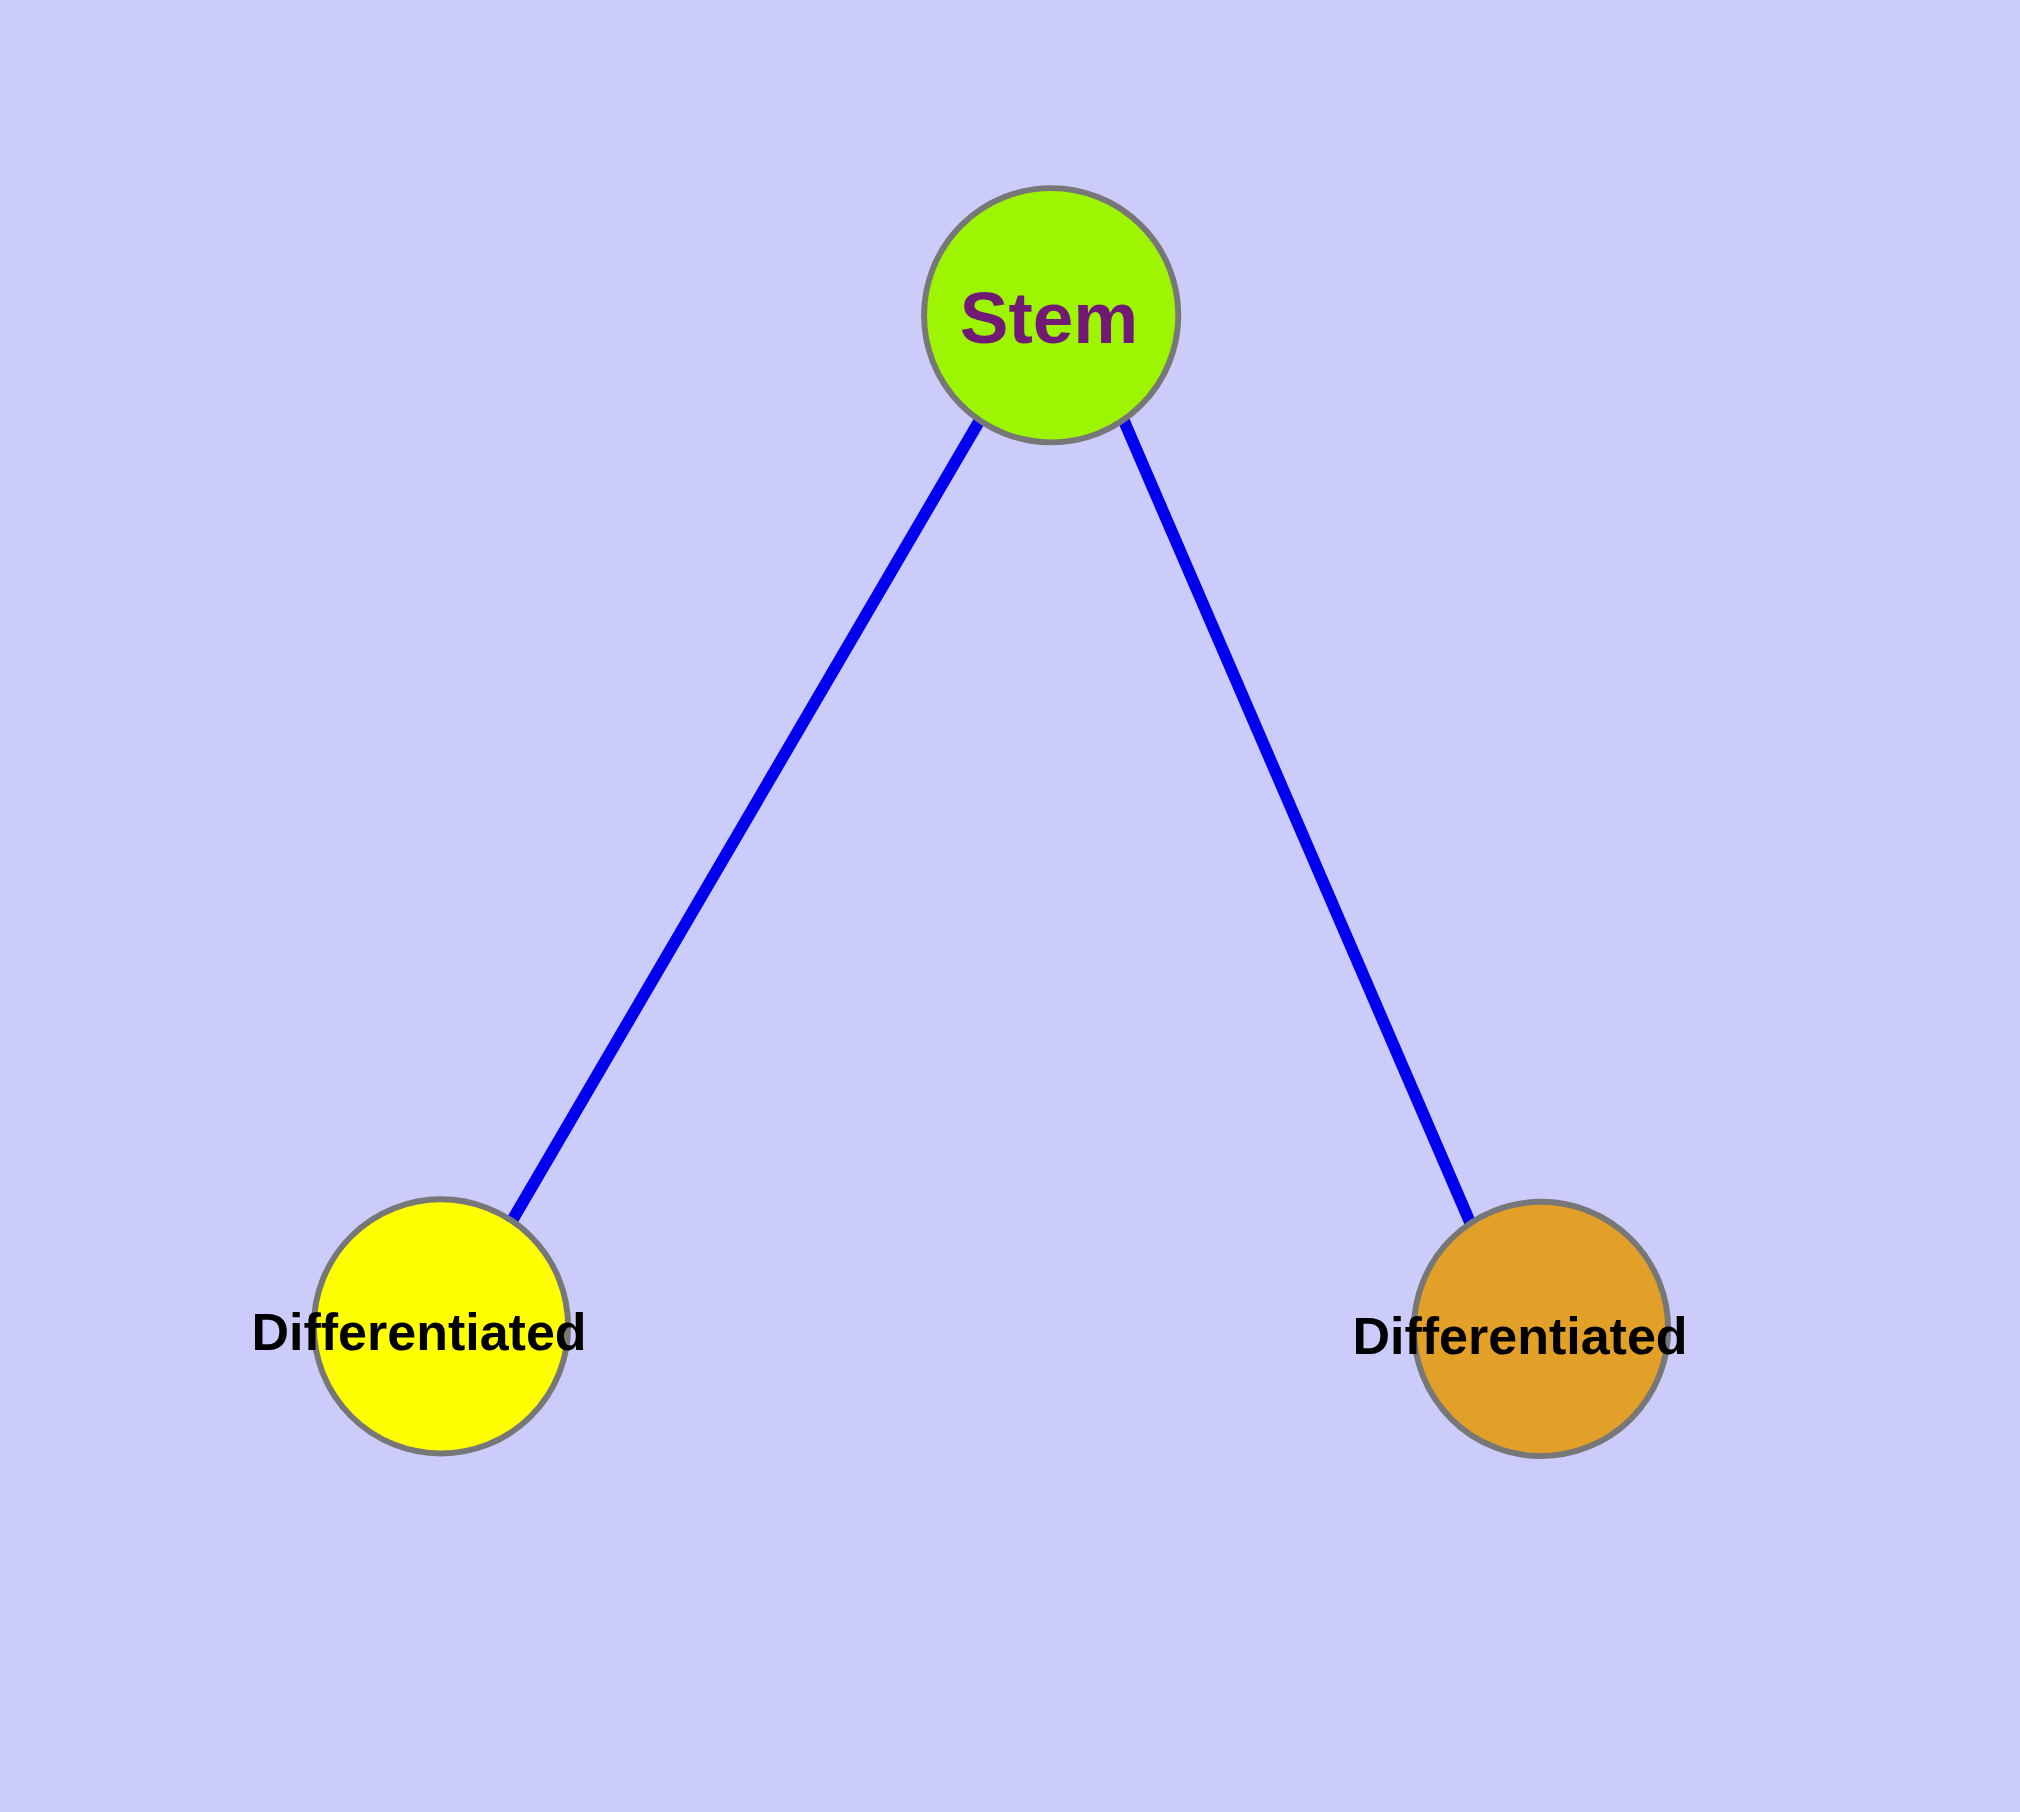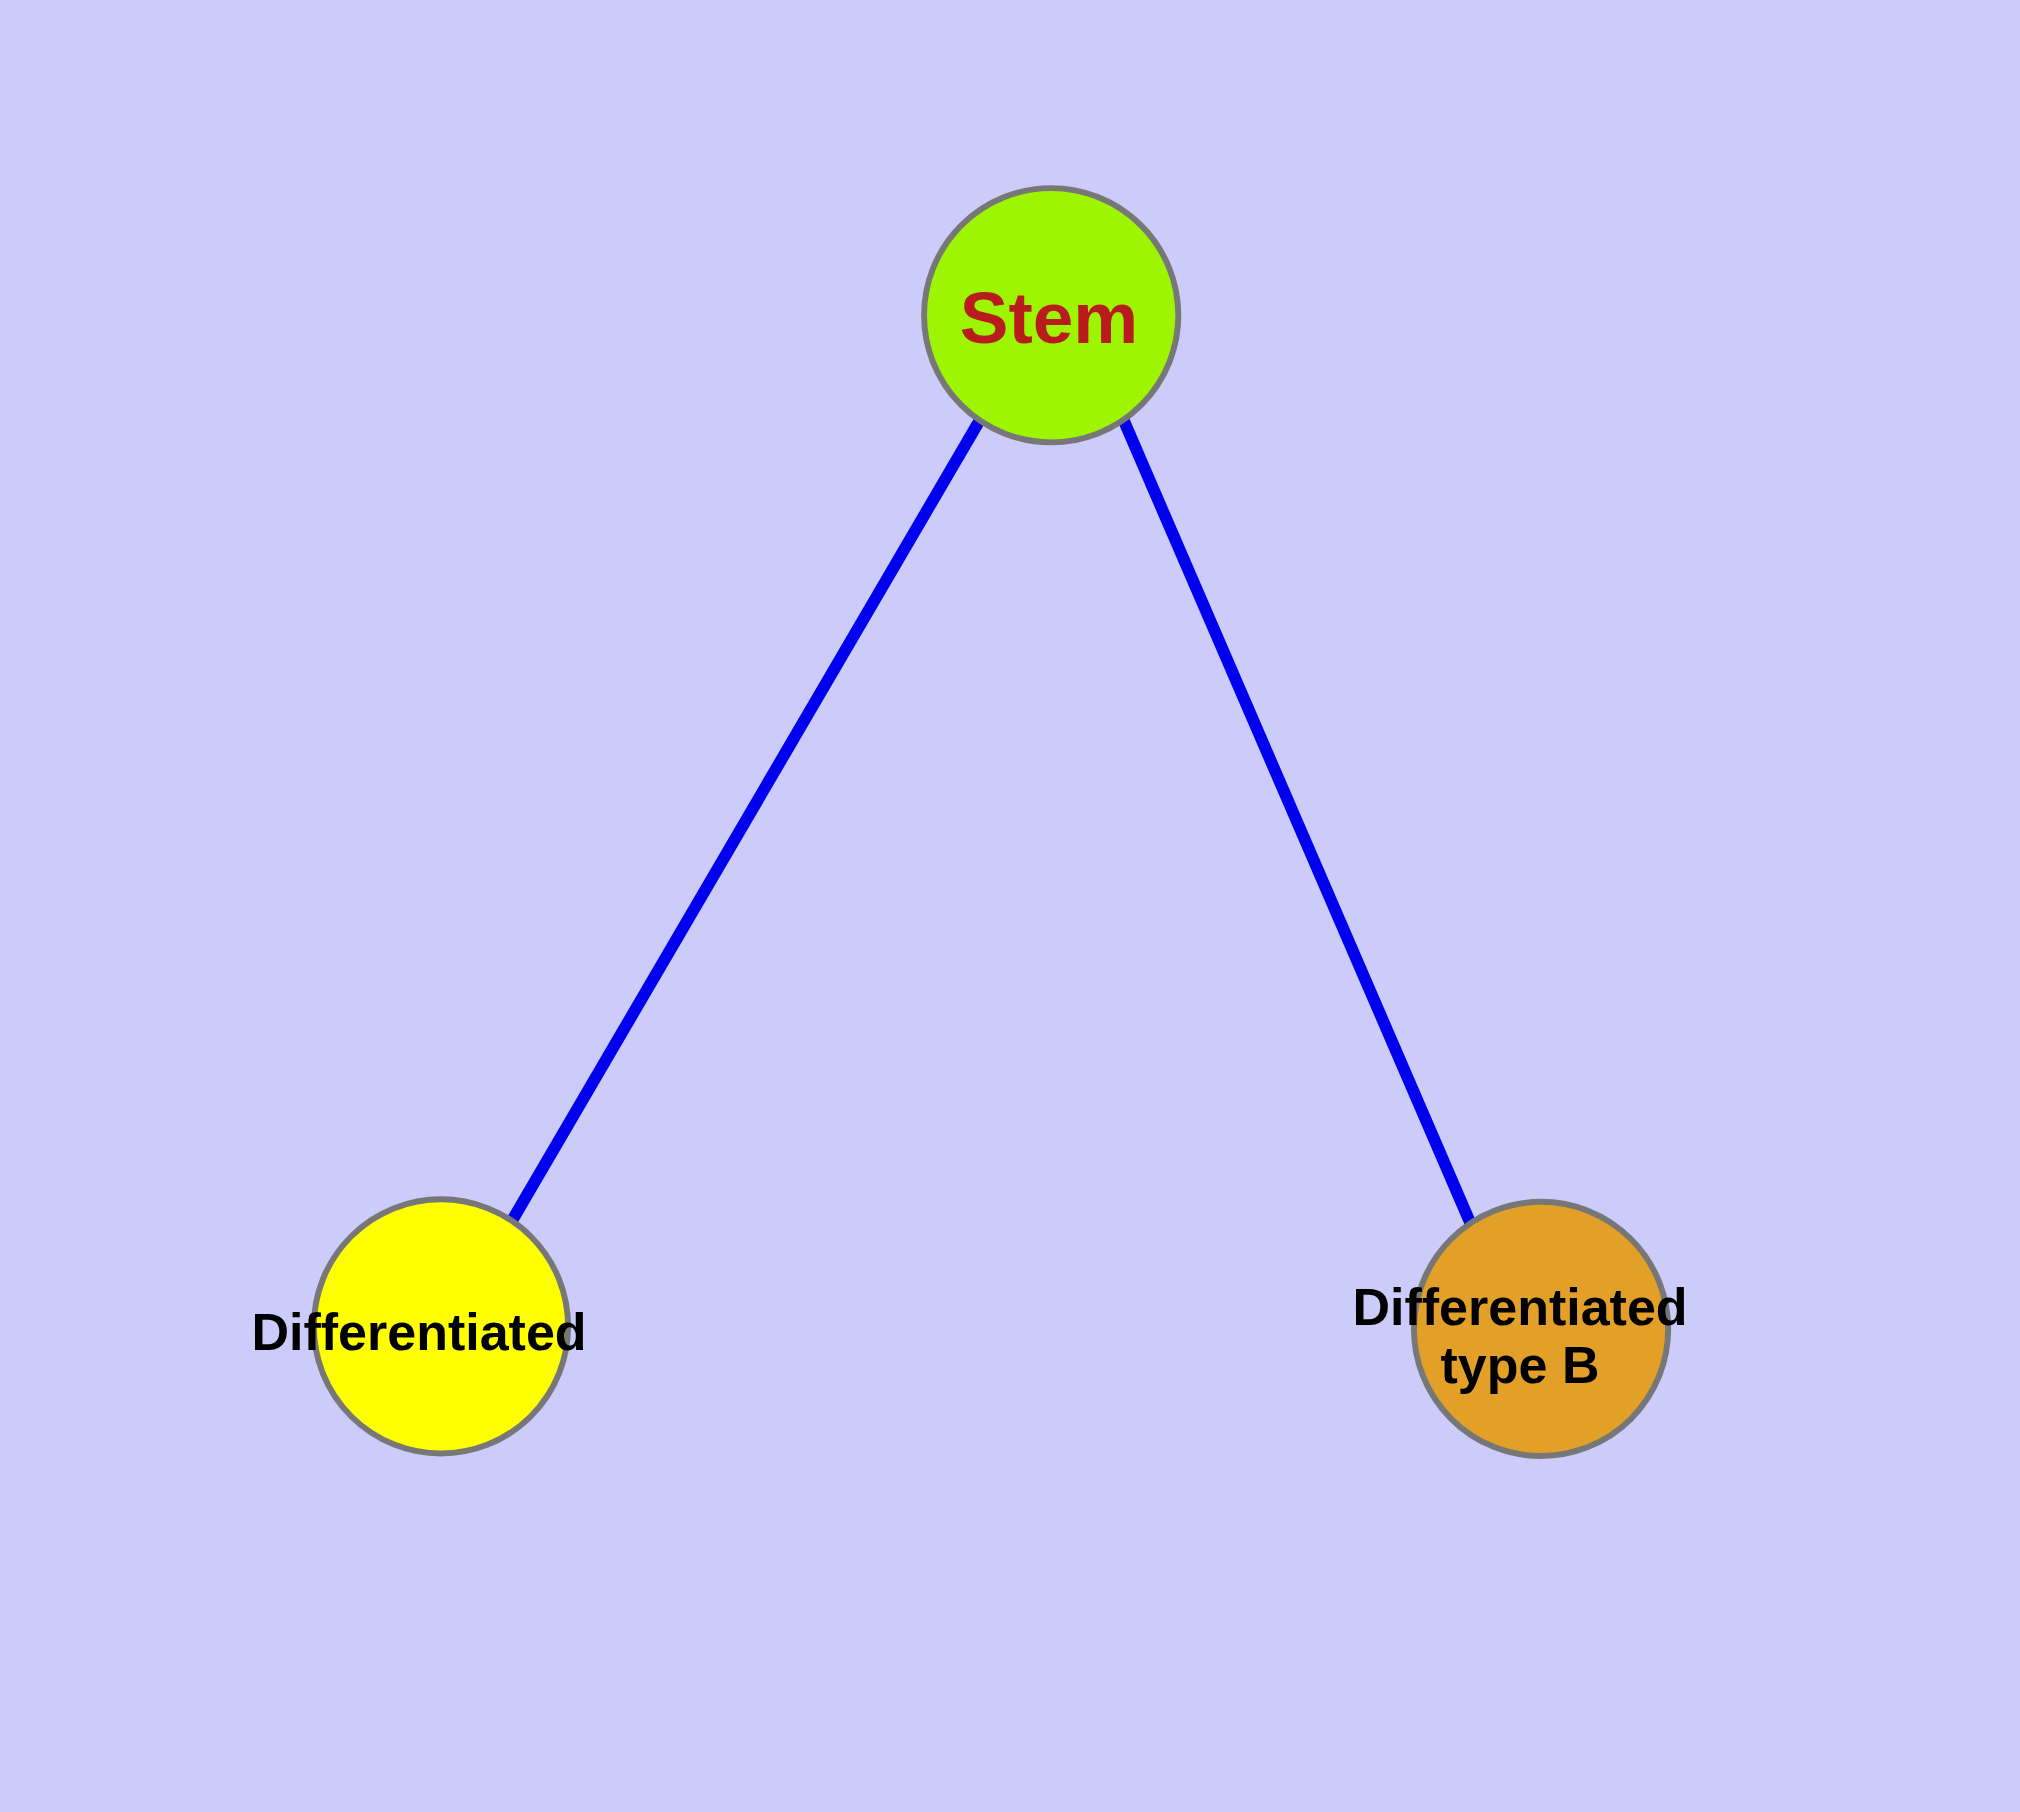--- a/index.html
+++ b/index.html
@@ -53,25 +53,24 @@
       <line id="edge-stem-b" x1="1326" y1="497" x2="1735" y2="1444" stroke="#0000ee" stroke-width="14" stroke-linecap="butt"></line>
     </g>
 
     <g>
       <circle id="node-stem" cx="1240" cy="372" r="150" fill="#9df502" stroke="#777777" stroke-width="7"></circle>
       <circle id="node-diff-a" cx="520" cy="1565" r="150" fill="#ffff00" stroke="#777777" stroke-width="7"></circle>
       <circle id="node-diff-b" cx="1818" cy="1568" r="150" fill="#e2a028" stroke="#777777" stroke-width="7"></circle>
     </g>
   </svg>
 
-  <div class="node-label label-stem" id="label-stem" style="left: 1049px; top: 318px; color: #b91c1c;">Stem</div>
+  <div class="node-label label-stem" id="label-stem" style="left: 1049px; top: 318px; color: #701a75;">Stem</div>
 
   <div class="node-label label-two-line" id="label-diff-a" style="left: 419px; top: 1332px; color: rgb(0, 0, 0);">
     <div>Differentiated</div>
   </div>
 
   <div class="node-label label-two-line" id="label-diff-b" style="left: 1520px; top: 1336px; color: rgb(0, 0, 0);">
     <div>Differentiated</div>
-    <div>type B</div>
   </div>
 
 </div>
 
 
 </body></html>

